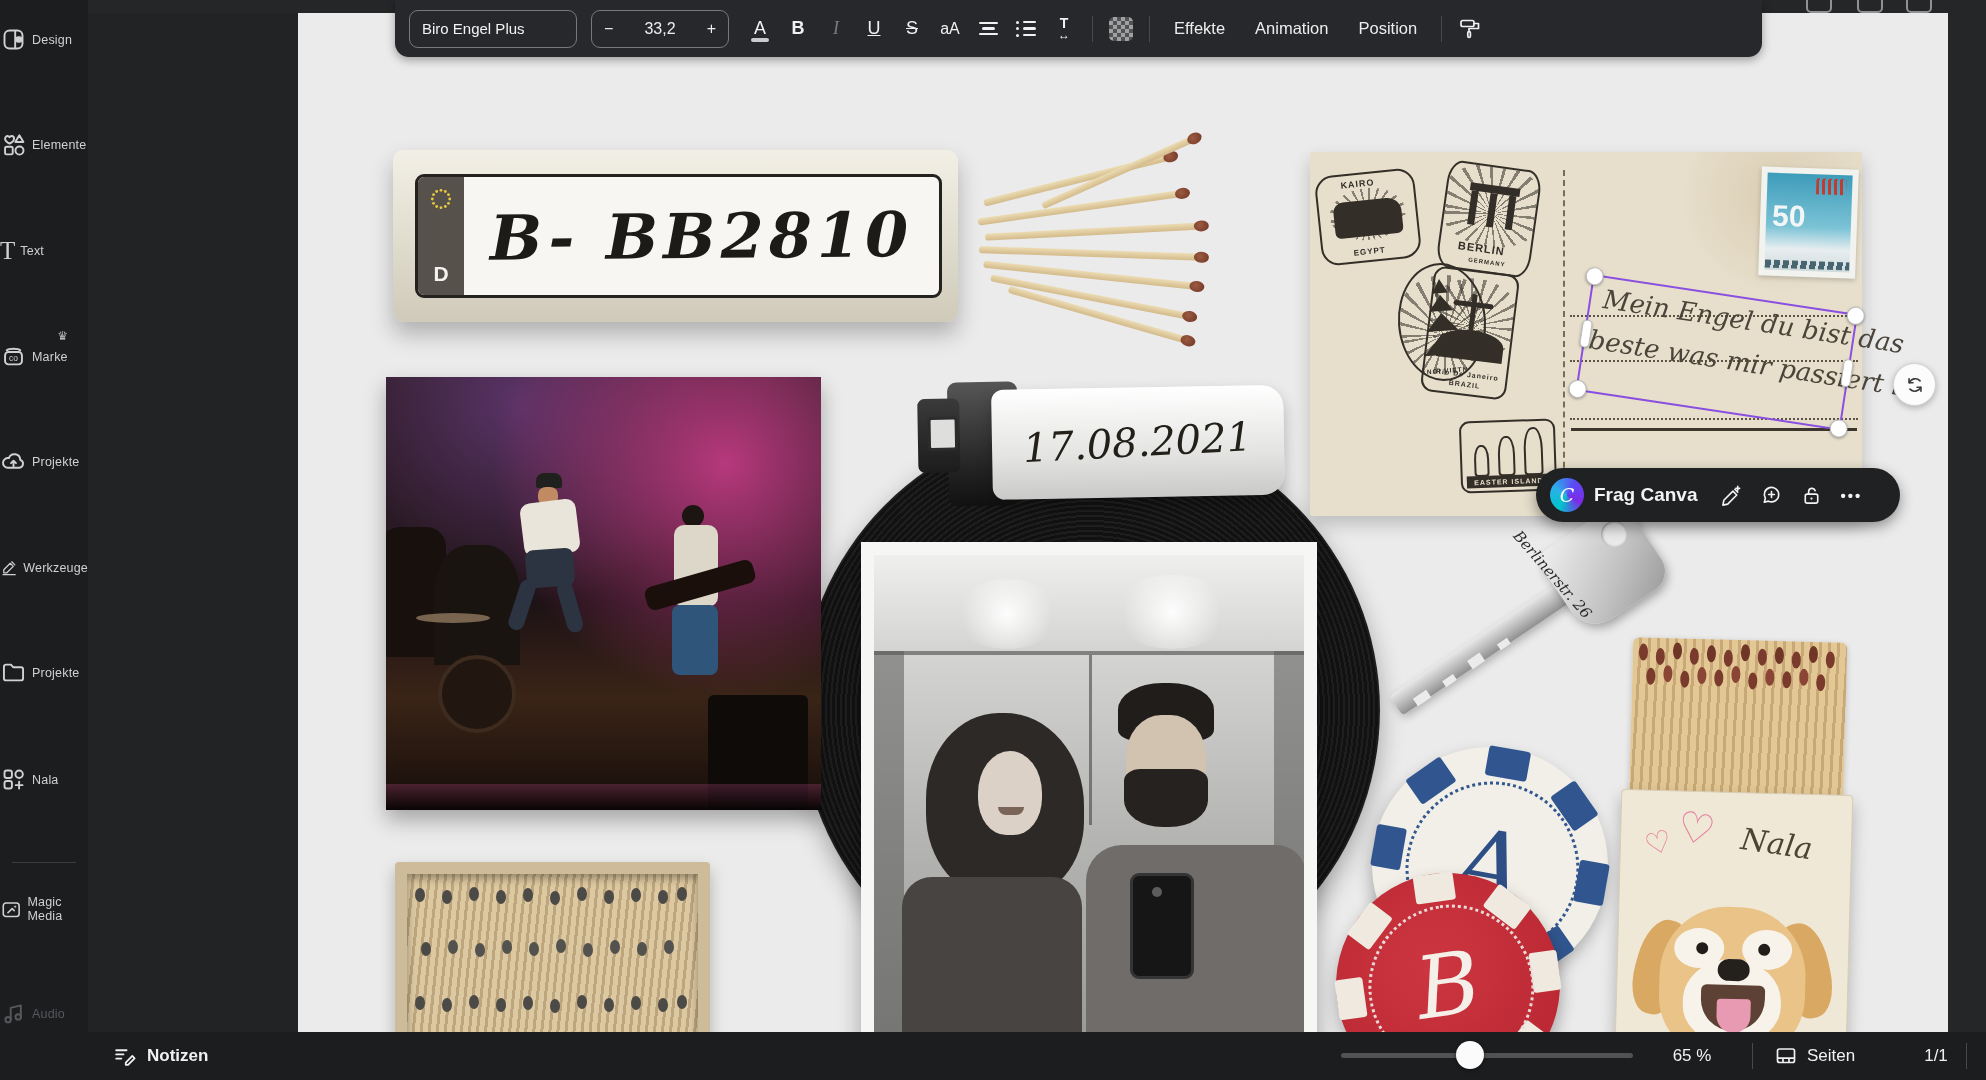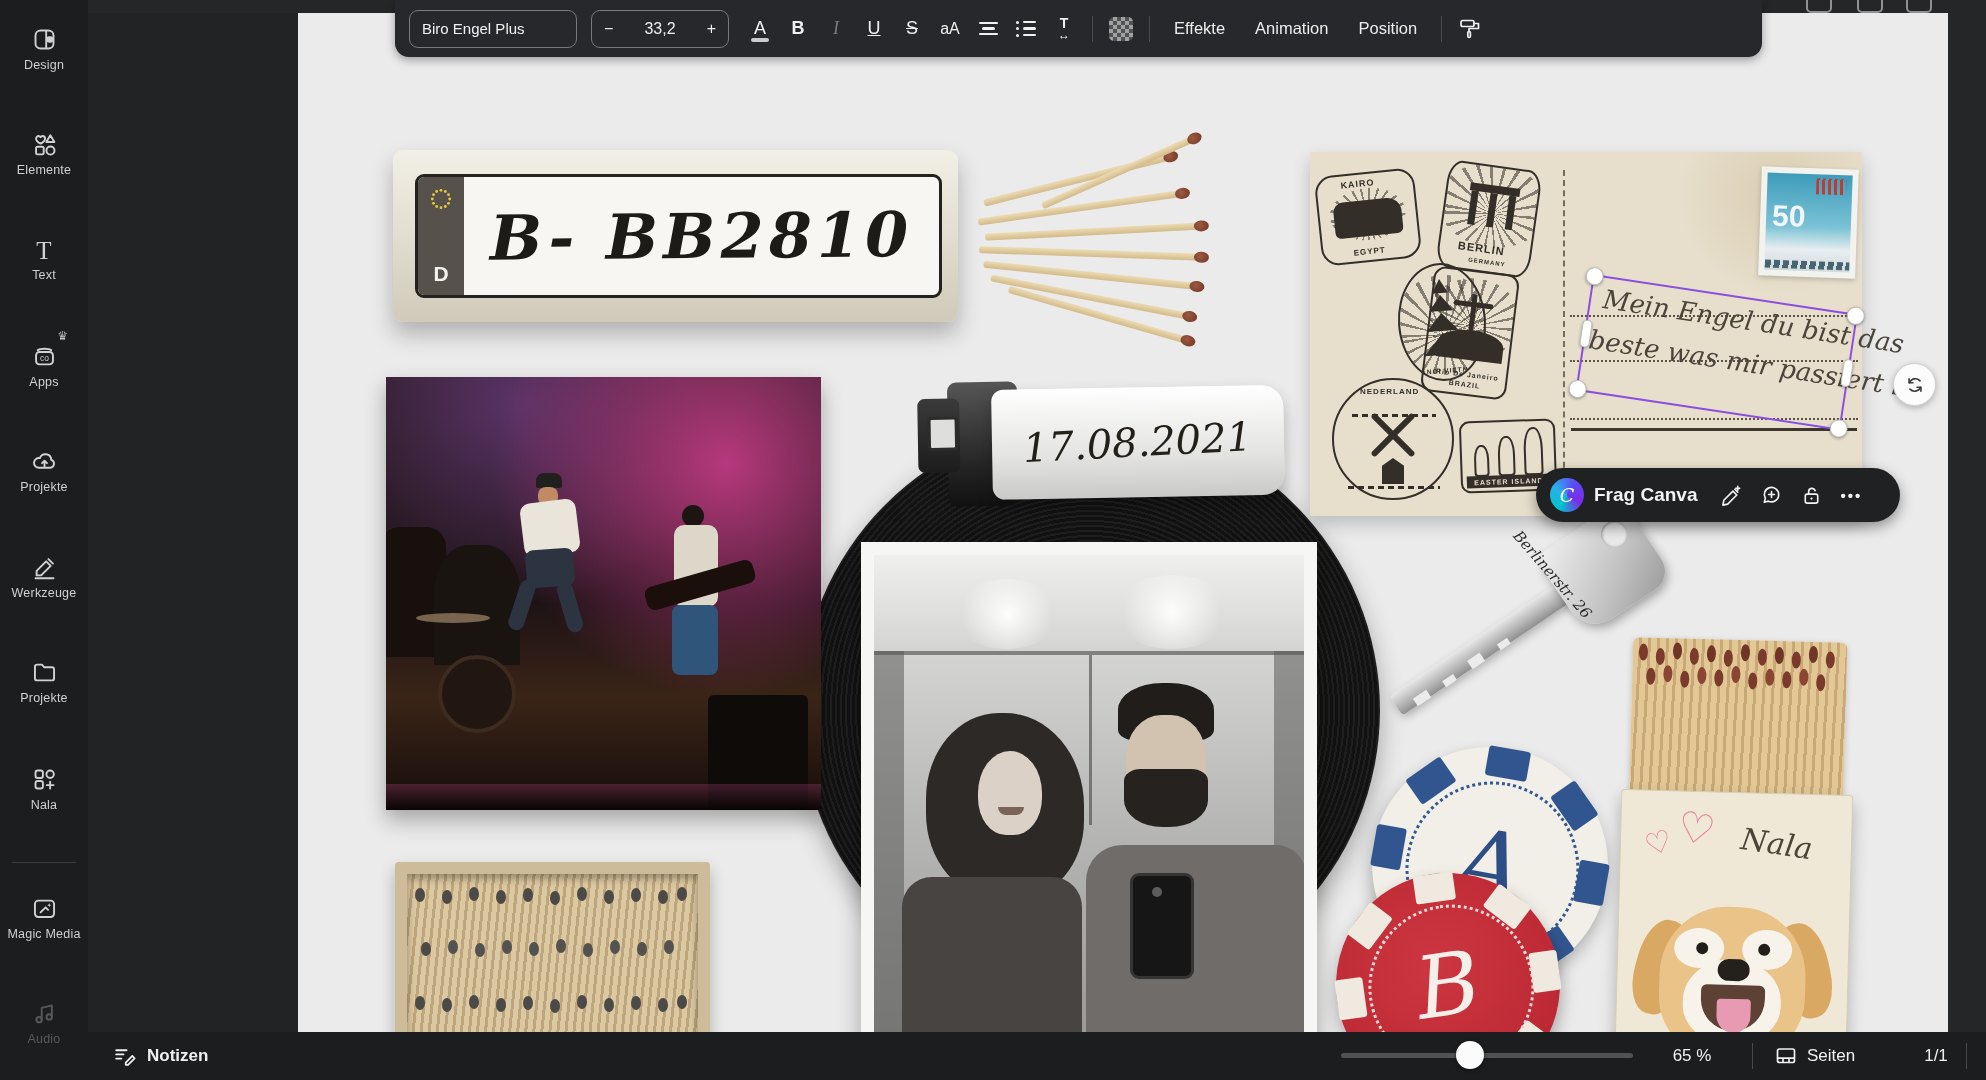--- a/index.html
+++ b/index.html
@@ -37,21 +37,21 @@
   .listrow i{display:block;width:13px;height:2.2px;background:#f0f1f1;border-radius:2px;}
   .spacing{display:flex;flex-direction:column;align-items:center;line-height:1;}
   .spacing b{font-size:14px;font-weight:bold;}
   .spacing span{font-size:12px;margin-top:-1px;}
   .checker{width:24px;height:24px;border-radius:5px;overflow:hidden;
     background-image:linear-gradient(45deg,#9fa1a3 25%,transparent 25%,transparent 75%,#9fa1a3 75%),
                      linear-gradient(45deg,#9fa1a3 25%,#515355 25%,#515355 75%,#9fa1a3 75%);
     background-size:8px 8px;background-position:0 0,4px 4px;}
   
   .sidebar{left:0;top:0;width:88px;height:1080px;background:#1b1d1f;z-index:9;}
-  .sitem{position:absolute;left:0;width:88px;display:flex;flex-direction:column;align-items:center;gap:5px;
+  .sitem{position:absolute;left:0;width:88px;display:flex;align-items:center;gap:5px;
          color:#cfd1d3;cursor:pointer;}
   .sitem .lbl{font-size:12.5px;letter-spacing:.2px;}
   .sitem svg{width:27px;height:27px;}
   .sdiv{position:absolute;left:12px;width:64px;height:1px;background:#3a3c3e;}
   .crown{position:absolute;font-size:12px;color:#bfc1c3;}
   .tticon{font-family:"Liberation Serif",serif;font-size:25px;line-height:25px;color:#cfd1d3;}
   
   .bottombar{left:0;top:1032px;width:1986px;height:48px;background:#1b1d1f;z-index:8;color:#f0f1f1;}
   .notes{left:112px;top:0;height:48px;display:flex;align-items:center;gap:10px;font-size:17px;font-weight:bold;cursor:pointer;}
   .slider-track{left:1341px;top:1053px;width:292px;height:5px;border-radius:3px;background:#505254;z-index:9;cursor:pointer;}
@@ -286,28 +286,20 @@
 
       <div class="stamp" style="left:117px;top:118px;width:86px;height:126px;border-radius:12px;transform:rotate(7deg);overflow:hidden;">
         <div class="rays" style="left:-4px;top:6px;width:94px;height:80px;"></div>
         <div style="position:absolute;left:50%;top:22px;width:5px;height:40px;margin-left:-2.5px;background:#332f28;"></div>
         <div style="position:absolute;left:50%;top:30px;width:40px;height:5px;margin-left:-20px;background:#332f28;border-radius:3px;"></div>
         <div style="position:absolute;left:10px;top:58px;width:66px;height:30px;background:#332f28;border-radius:50% 50% 0 0;"></div>
         <span class="stxt" style="left:12px;bottom:16px;font-size:7px;">Rio De Janeiro</span>
         <span class="stxt" style="left:26px;bottom:6px;font-size:7px;">BRAZIL</span>
       </div>
 
-      <div class="stamp" style="left:22px;top:226px;width:122px;height:122px;border-radius:50%;">
-        <span class="stxt" style="left:26px;top:7px;font-size:8px;">NEDERLAND</span>
-        <div style="position:absolute;left:30px;top:52px;width:58px;height:6px;background:#332f28;border-radius:3px;transform:rotate(45deg);"></div>
-        <div style="position:absolute;left:30px;top:52px;width:58px;height:6px;background:#332f28;border-radius:3px;transform:rotate(-45deg);"></div>
-        <div style="position:absolute;left:48px;top:78px;width:22px;height:26px;background:#332f28;clip-path:polygon(50% 0,100% 30%,100% 100%,0 100%,0 30%);"></div>
-        <div style="position:absolute;left:18px;top:34px;width:84px;height:3px;background:repeating-linear-gradient(90deg,#332f28 0 6px,transparent 6px 10px);"></div>
-        <div style="position:absolute;left:14px;top:106px;width:92px;height:3px;background:repeating-linear-gradient(90deg,#332f28 0 6px,transparent 6px 10px);"></div>
-      </div>
 
       <div class="stamp" style="left:150px;top:268px;width:96px;height:72px;border-radius:10px;transform:rotate(-2deg);">
         <div style="position:absolute;left:12px;top:22px;width:15px;height:32px;border:2.5px solid #332f28;border-radius:45% 45% 4px 4px;box-sizing:border-box;"></div>
         <div style="position:absolute;left:36px;top:14px;width:17px;height:40px;border:2.5px solid #332f28;border-radius:45% 45% 4px 4px;box-sizing:border-box;"></div>
         <div style="position:absolute;left:62px;top:6px;width:19px;height:48px;border:2.5px solid #332f28;border-radius:45% 45% 4px 4px;box-sizing:border-box;"></div>
         <div style="position:absolute;left:4px;bottom:3px;width:84px;height:12px;background:#332f28;display:flex;align-items:center;justify-content:center;">
           <span style="font-size:7px;font-weight:bold;letter-spacing:1px;color:#e7dfcc;white-space:nowrap;">EASTER ISLAND</span>
         </div>
       </div>
 
@@ -561,21 +553,21 @@
       <span class="tticon">T</span>
       <span class="lbl">Text</span>
     </div>
     <div class="sitem" style="top:343px;">
       <span class="crown" style="top:-14px;right:20px;">♛</span>
       <svg viewBox="0 0 24 24" fill="none" stroke="#cfd1d3" stroke-width="1.7">
         <path d="M6 6.5c2-1.8 10-1.8 12 0" stroke-linecap="round"></path>
         <rect x="4.5" y="8" width="15" height="11" rx="3"></rect>
         <text x="12" y="16.2" text-anchor="middle" font-size="7.5" fill="#cfd1d3" stroke="none" font-family="Liberation Sans, sans-serif">co</text>
       </svg>
-      <span class="lbl">Apps</span>
+      <span class="lbl">Marke</span>
     </div>
     <div class="sitem" style="top:448px;">
       <svg viewBox="0 0 24 24" fill="none" stroke="#cfd1d3" stroke-width="1.7" stroke-linecap="round" stroke-linejoin="round">
         <path d="M7 17.5a4.3 4.3 0 1 1 .9-8.5 5.2 5.2 0 0 1 10.1 1.6 3.6 3.6 0 0 1-.8 7H7z"></path>
         <path d="M12 16.5v-5M9.8 13.5l2.2-2.2 2.2 2.2"></path>
       </svg>
       <span class="lbl">Projekte</span>
     </div>
     <div class="sitem" style="top:554px;">
       <svg viewBox="0 0 24 24" fill="none" stroke="#cfd1d3" stroke-width="1.7" stroke-linecap="round" stroke-linejoin="round">

